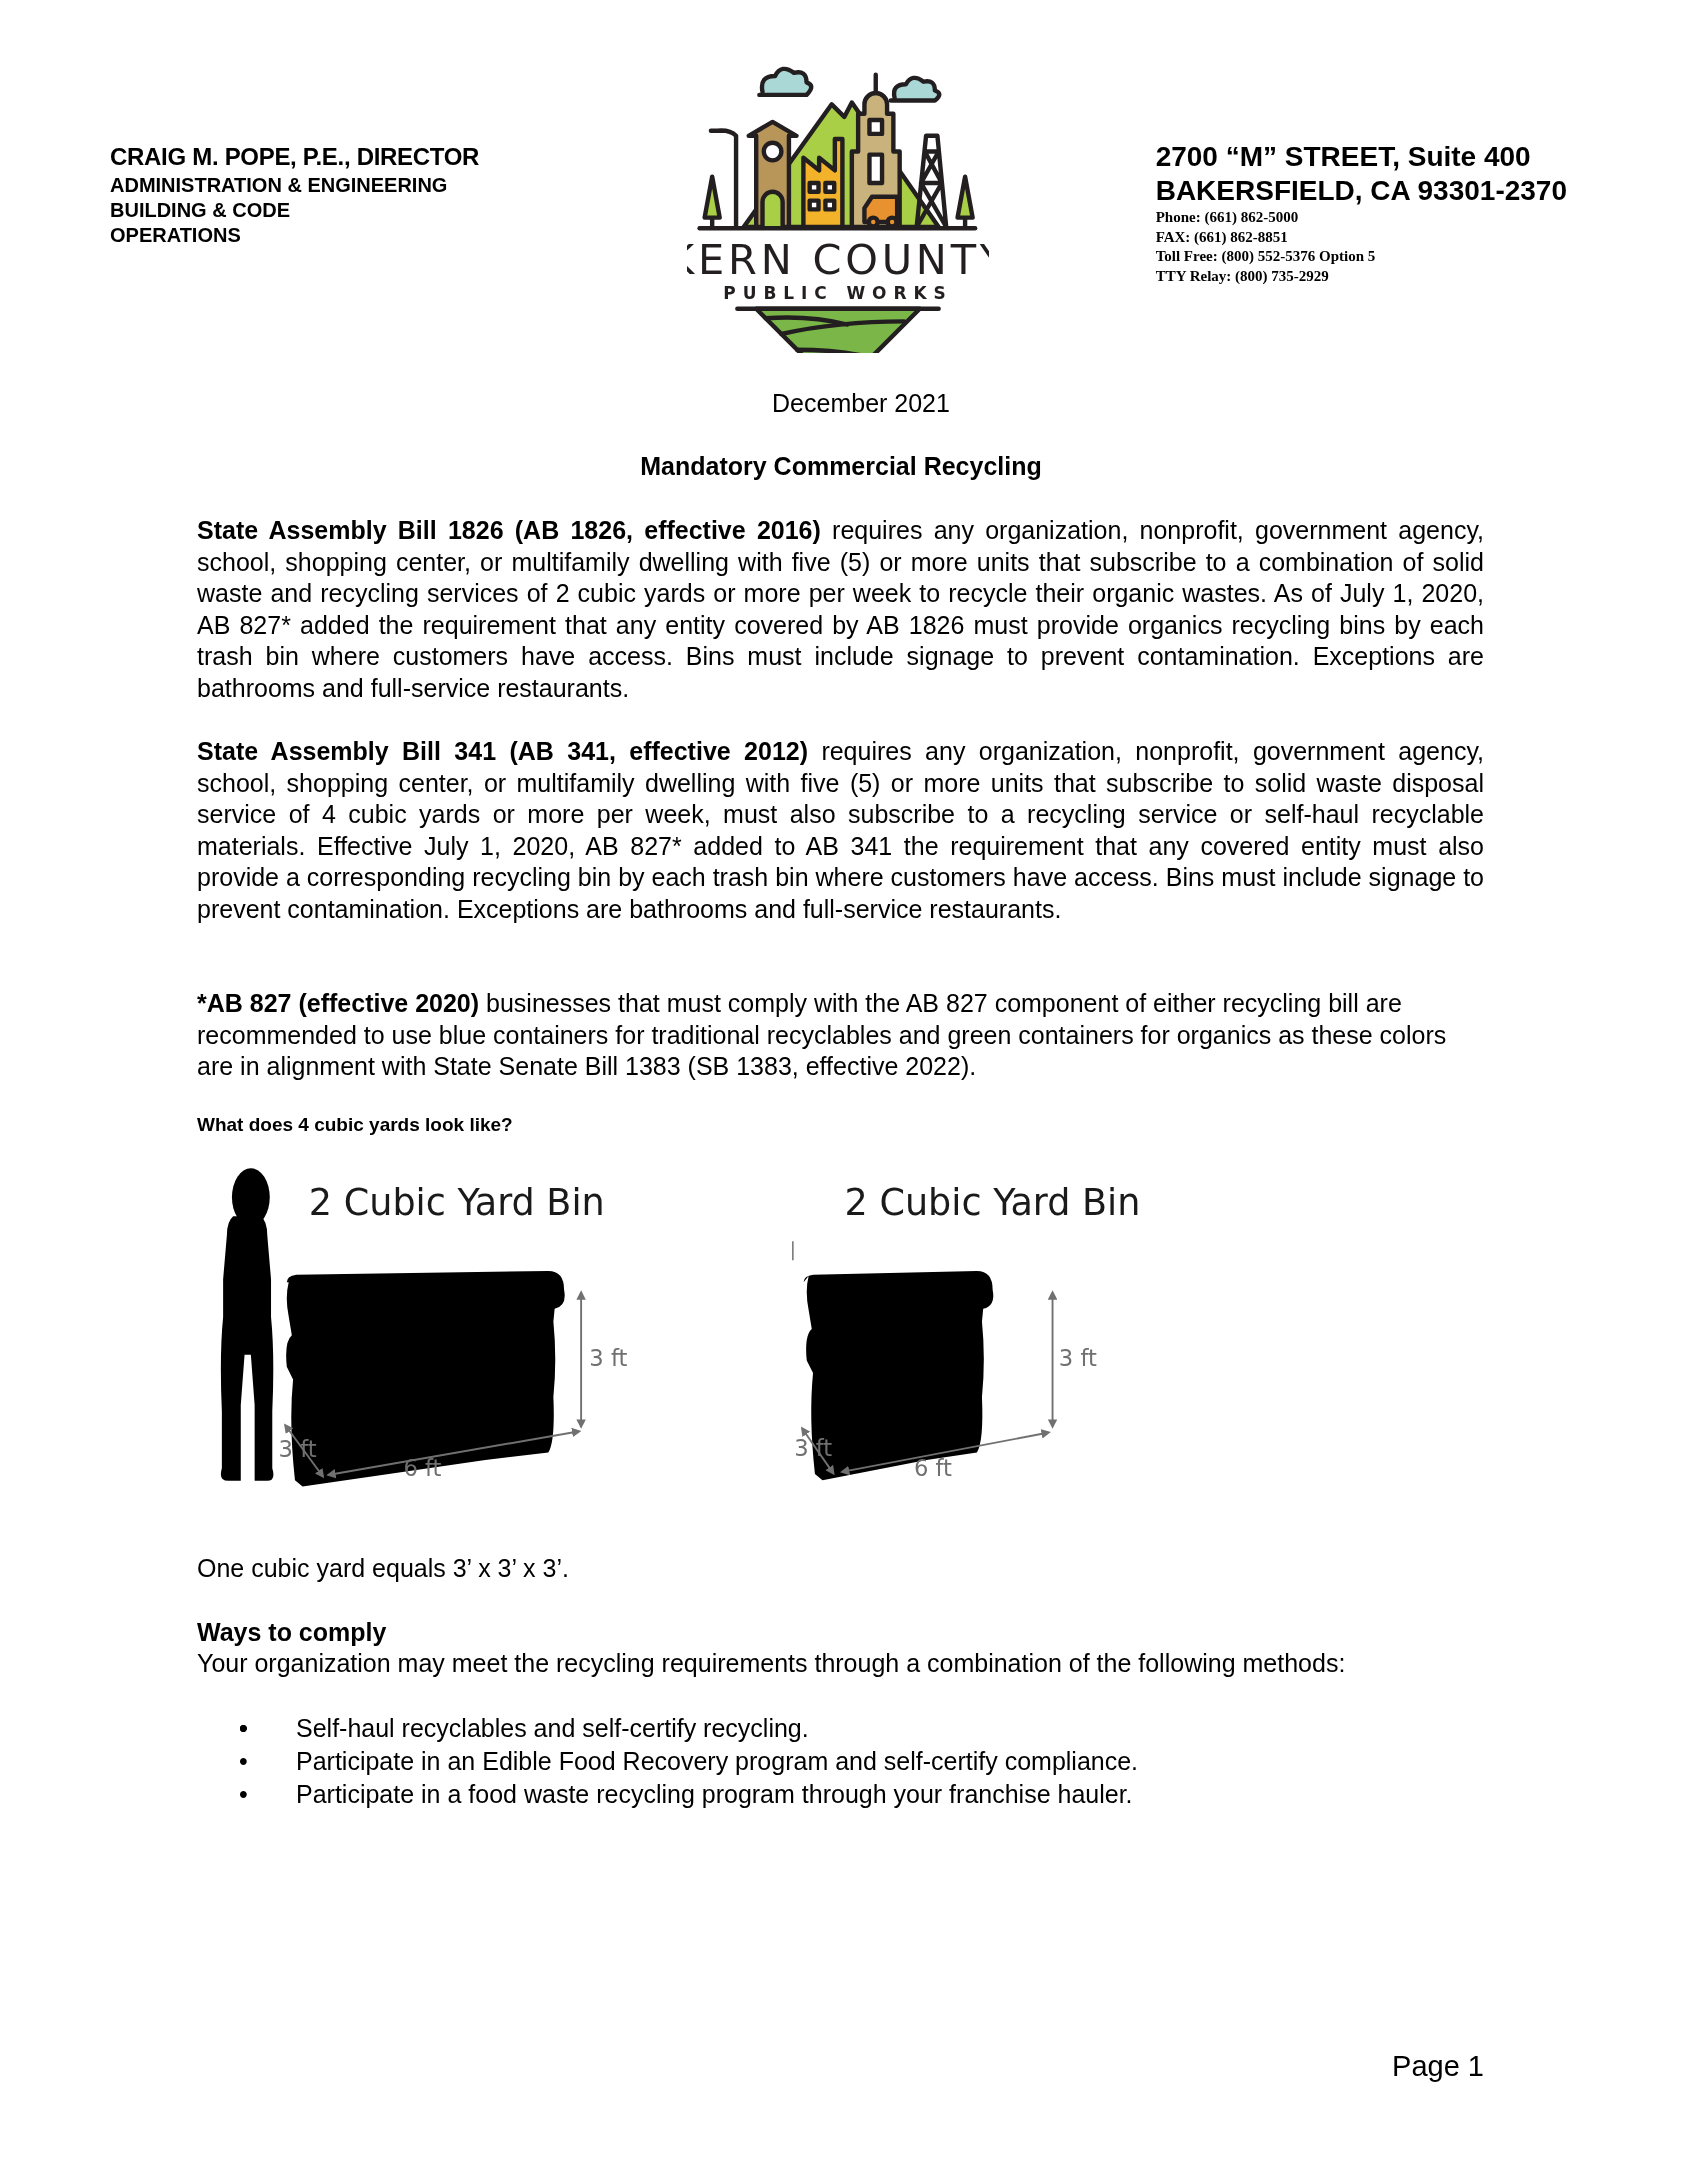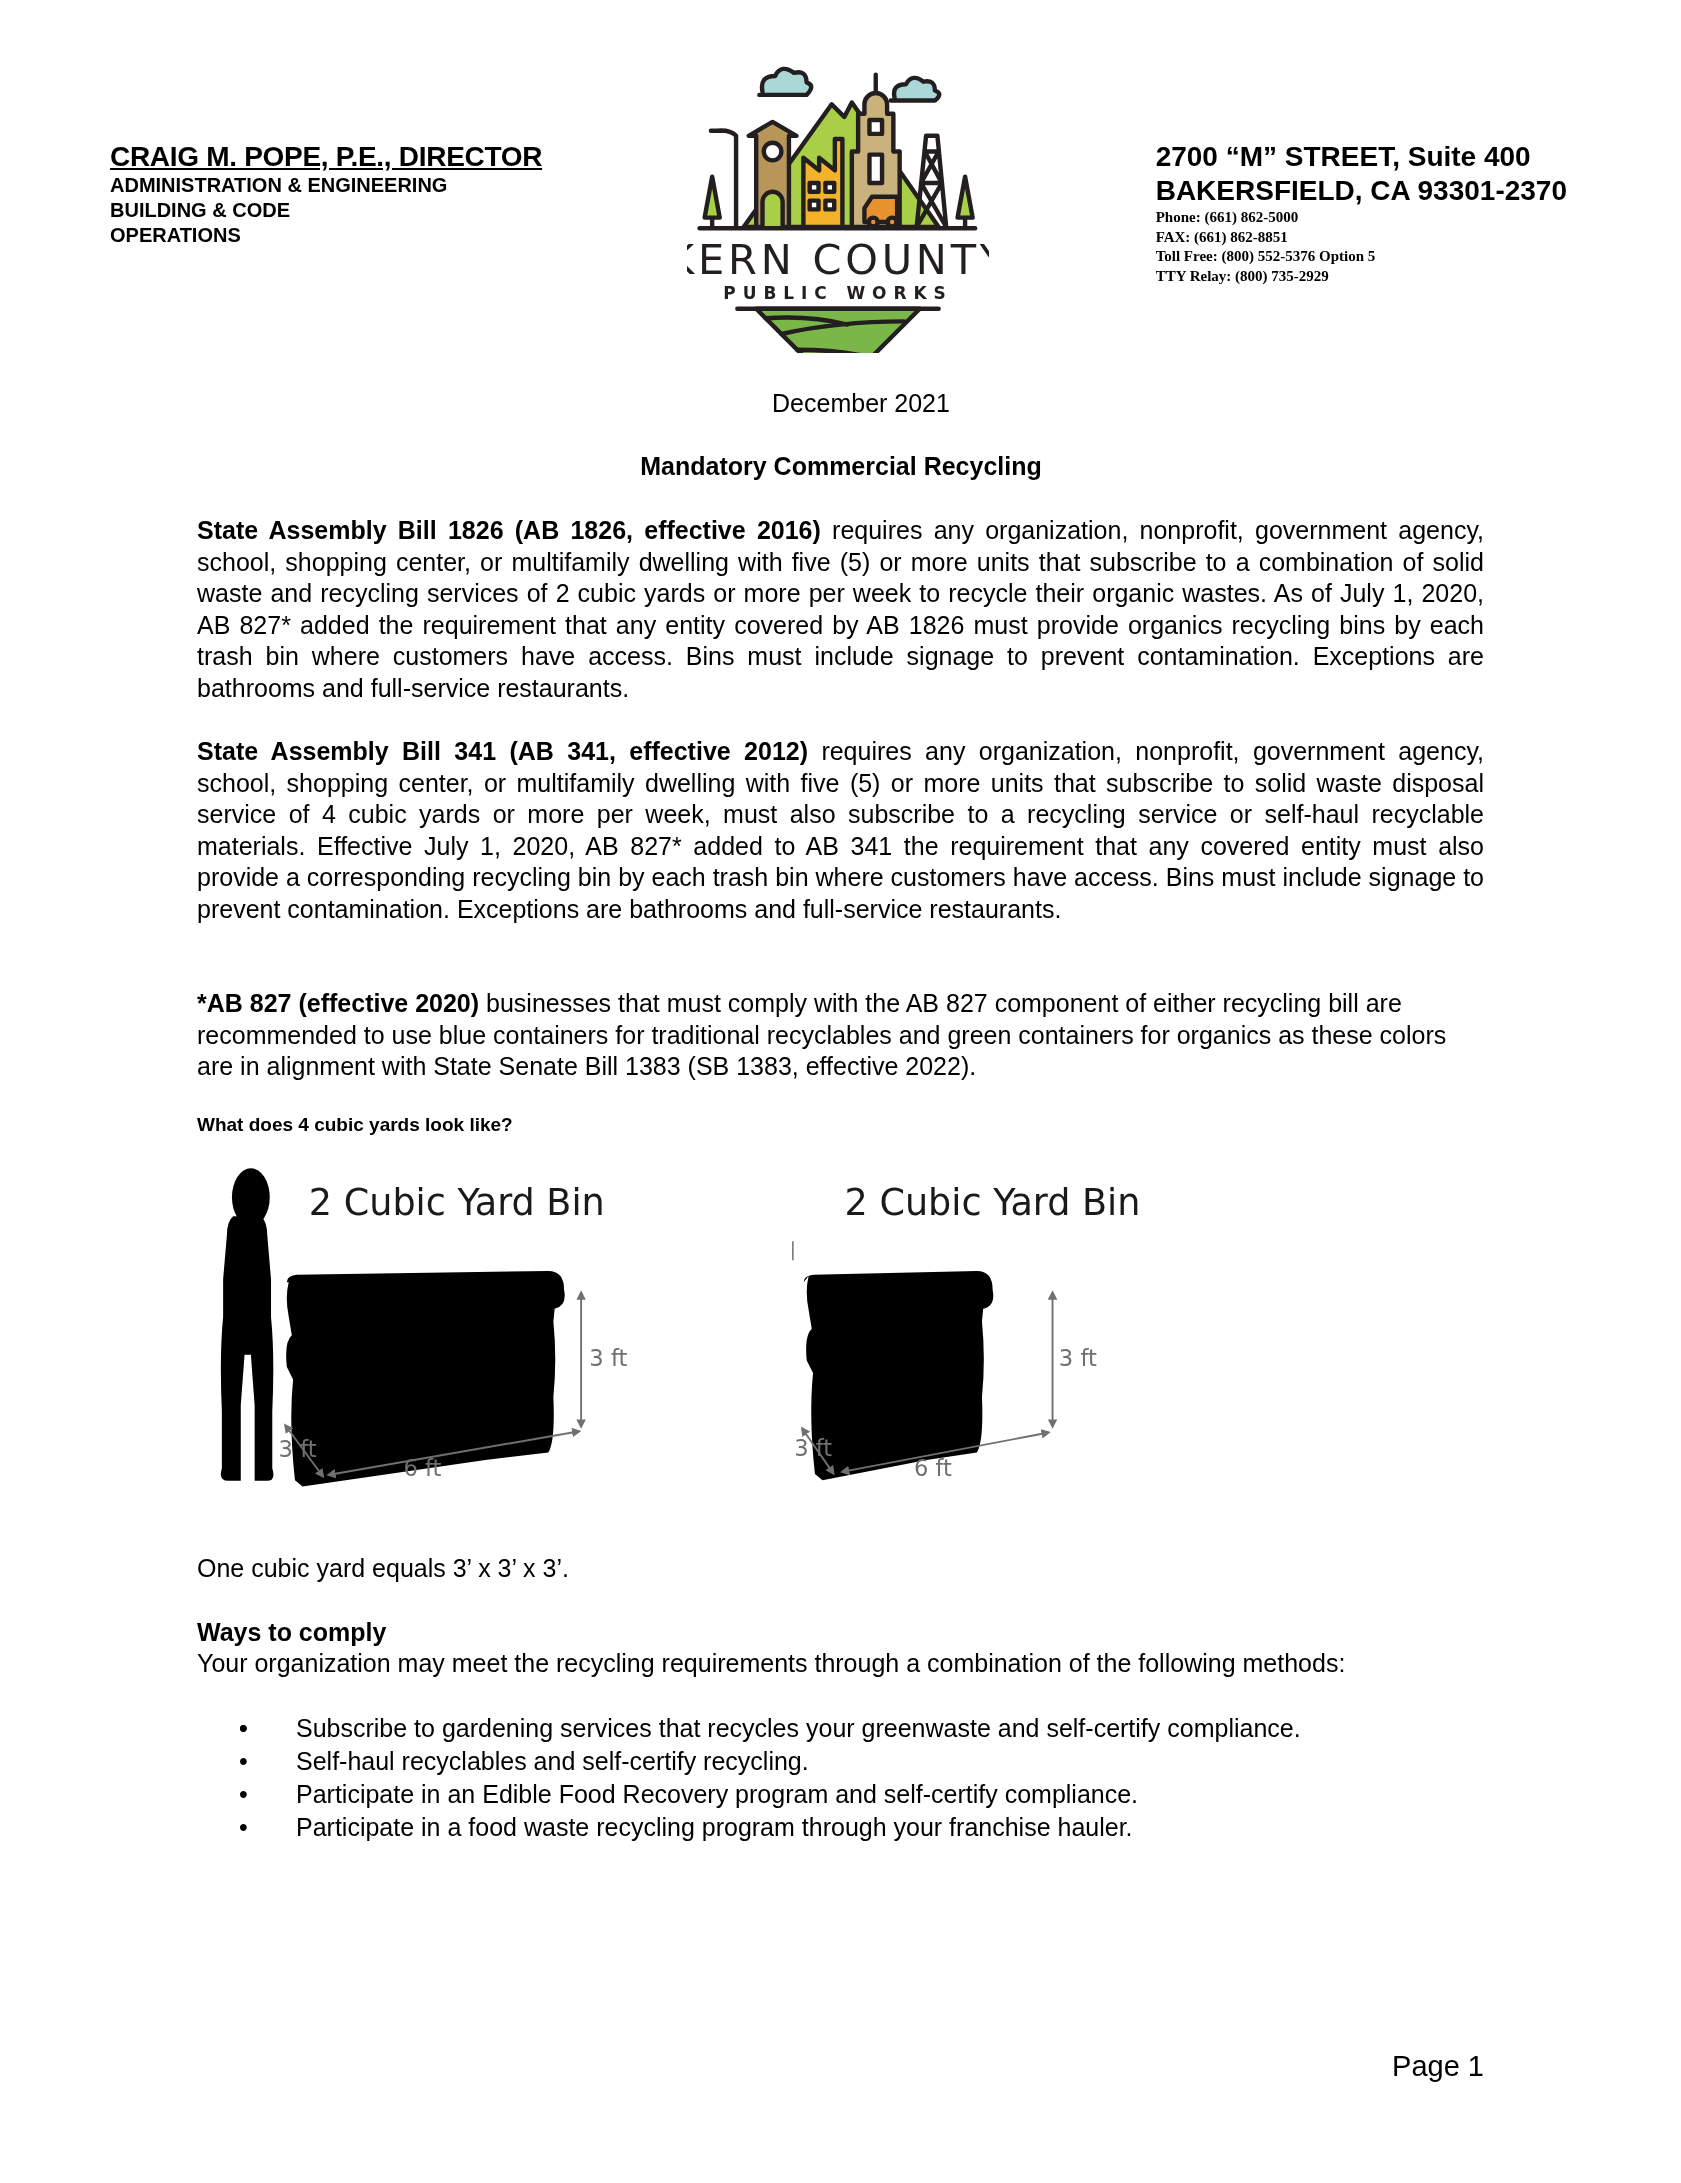--- a/index.html
+++ b/index.html
@@ -2,21 +2,21 @@
 <html style="font-size:10px"><head>
 <meta charset="utf-8">
 <style>
   html, body { margin:0; padding:0; background:#ffffff; }
   body { width:1682px; height:2183px; position:relative; overflow:hidden;
          font-family:"Liberation Sans", sans-serif; color:#000; }
   .abs { position:absolute; }
 
   
   #hdr-left { left:110px; top:140px; }
-  #hdr-left .name { font-weight:bold; font-size:28px; line-height:33px; letter-spacing:-0.3px;text-decoration:underline; }
+  #hdr-left .name { font-weight:bold; font-size:24px; line-height:33px; letter-spacing:-0.3px; }
   #hdr-left .dept { font-weight:bold; font-size:20px; line-height:25px; }
 
   
   #hdr-right { right:115px; top:140px; text-align:left; }
   #hdr-right .addr { font-weight:bold; font-size:28px; line-height:34px; }
   #hdr-right .contact { font-weight:bold; font-size:15px; line-height:19.5px;font-family:Liberation Serif, serif; }
 
   
   #logo { left:687px; top:57px; width:302px; height:296px; }
   #logo svg { width:100%; height:100%; }
@@ -165,20 +165,20 @@
     </g>
   </svg>
 </div>
 
 <div id="cubic" class="abs">One cubic yard equals 3’ x 3’ x 3’.</div>
 <div id="ways-h" class="abs">Ways to comply</div>
 <div id="ways-p" class="abs">Your organization may meet the recycling requirements through a combination of the following methods:</div>
 
 <ul id="list" class="abs">
   <li><span class="bullet">•</span></li>
-  <li><span class="bullet">•</span><span>Subscribe to gardening services that recycles your greenwaste and self-certify compliance.</span></li>
+  <li><span class="bullet">•</span></li>
   <li><span class="bullet">•</span><span>Self-haul recyclables and self-certify recycling.</span></li>
   <li><span class="bullet">•</span><span>Participate in an Edible Food Recovery program and self-certify compliance.</span></li>
   <li><span class="bullet">•</span><span>Participate in a food waste recycling program through your franchise hauler.</span></li>
 </ul>
 
 <div id="page-num" class="abs">Page 1</div>
 
 
 </body></html>

